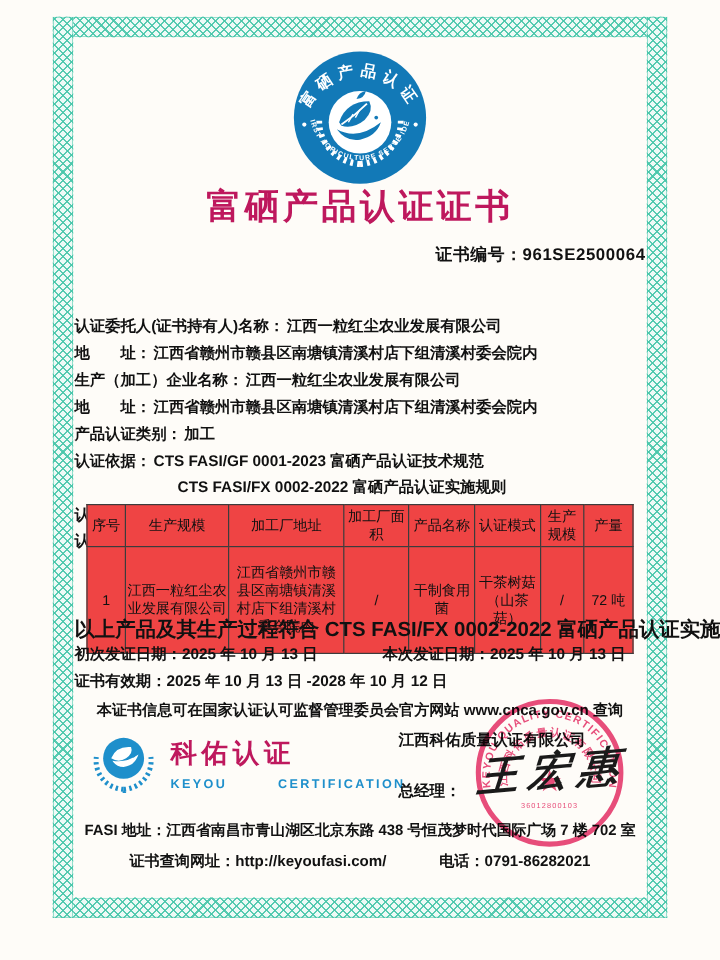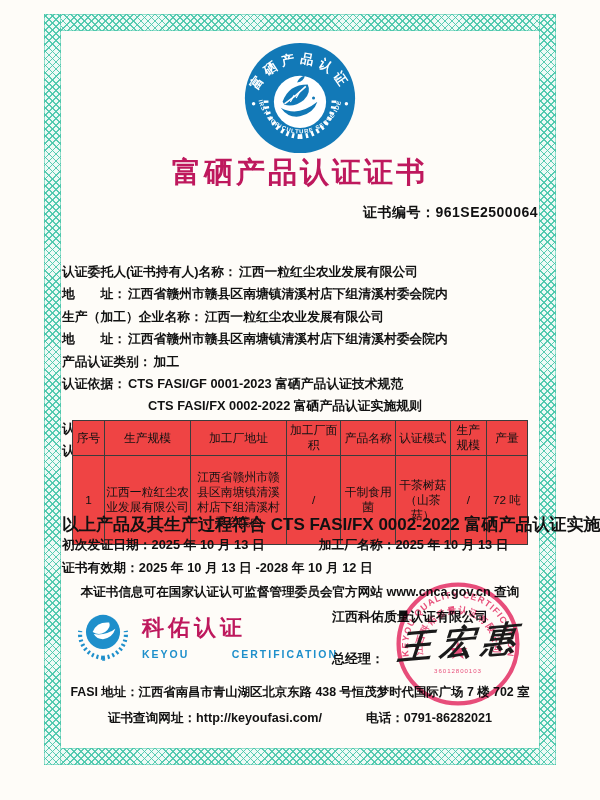--- a/index.html
+++ b/index.html
@@ -142,21 +142,21 @@
         <td>干茶树菇（山茶菇）</td>
         <td>/</td>
         <td>72 吨</td>
       </tr>
     </tbody>
   </table>
 
   <div class="conclusion">以上产品及其生产过程符合 CTS FASI/FX 0002-2022 富硒产品认证实施规则的要求，特发此证。</div>
 
   <div class="dates1">
-    <span>初次发证日期：</span><span>2025 年 10 月 13 日</span><span class="gap"></span><span>加工厂名称：</span><span>2025 年 10 月 13 日</span>
+    <span>初次发证日期：</span><span>2025 年 10 月 13 日</span><span class="gap"></span><span>本次发证日期：</span><span>2025 年 10 月 13 日</span>
   </div>
   <div class="dates2">
     <span>证书有效期：</span><span>2025 年 10 月 13 日 -2028 年 10 月 12 日</span>
   </div>
 
   <div class="querynote">本证书信息可在国家认证认可监督管理委员会官方网站 www.cnca.gov.cn 查询</div>
 
   <div class="keyou">
     <svg width="62" height="62" viewBox="0 0 60 60">
       <path d="M30,52 A23,23 0 0 1 8,26" fill="none" stroke="#1e8fcb" stroke-width="4" stroke-dasharray="2 2.6"></path>

